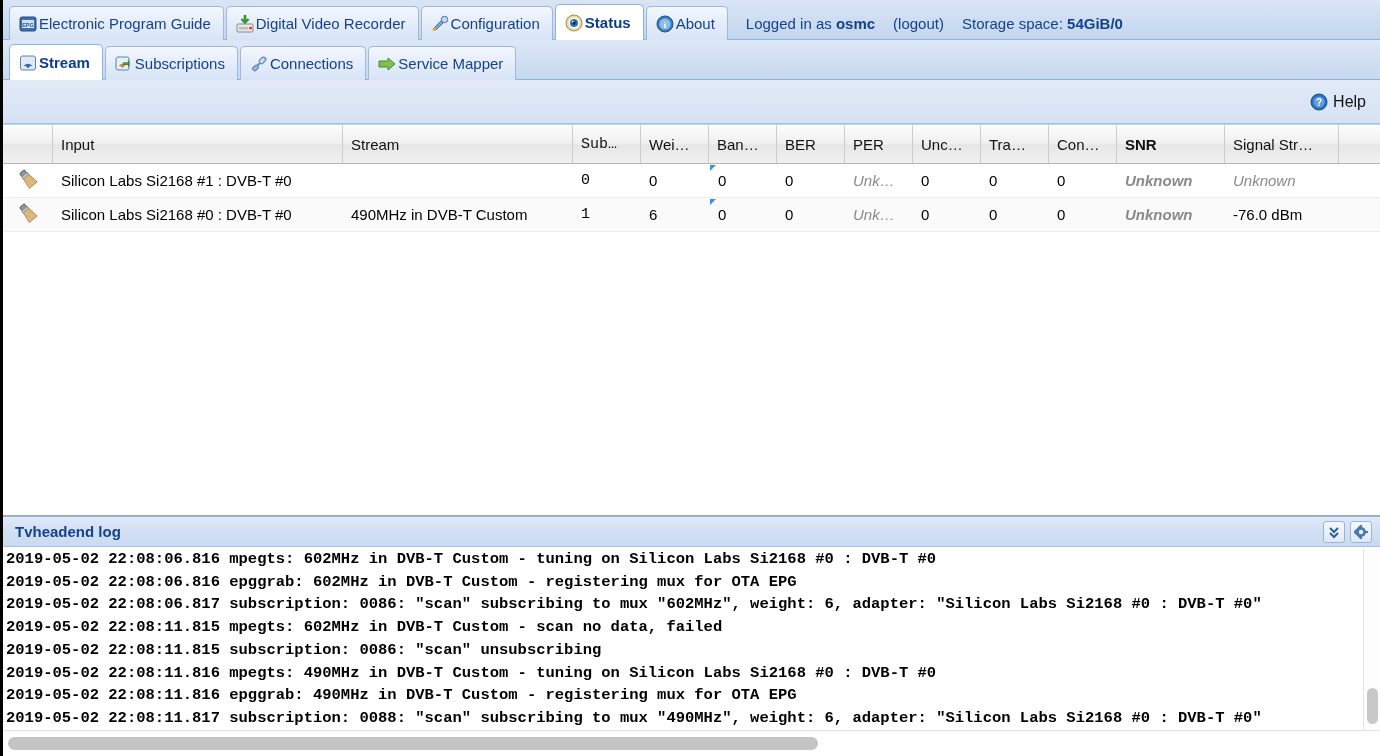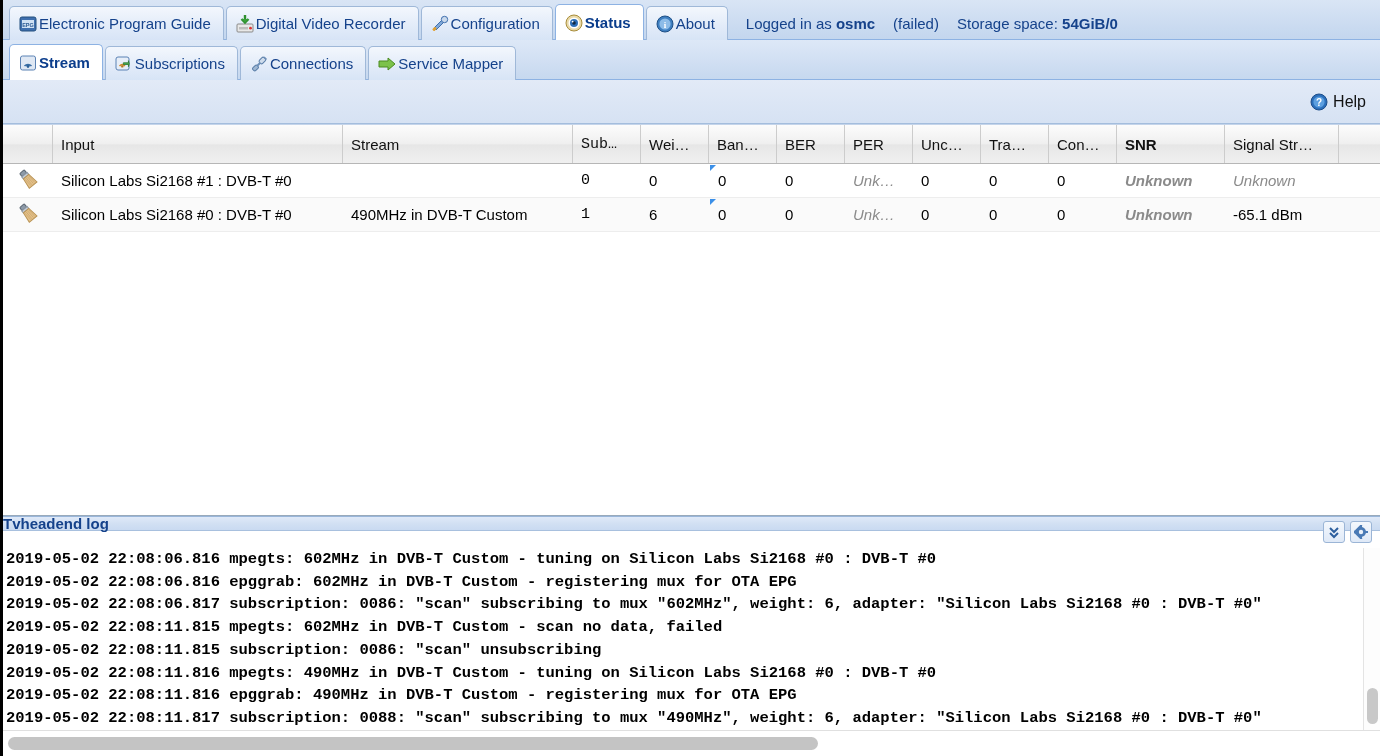--- a/index.html
+++ b/index.html
@@ -159,24 +159,25 @@
 
   
   .logpanel {
     position: absolute;
     left: 0; right: 0; bottom: 0;
     height: 240px;
     background: #fff;
     border-top: 1px solid #99b6da;
   }
   .logheader {
-    height: 14px;
+    height: 30px;
     background: linear-gradient(to bottom, #dfe9f8 0%, #d2e0f3 50%, #c9daf1 100%);
     border-bottom: 1px solid #a8c0de;
     display: flex; align-items: center;
+    padding-left: 12px;
     position: relative;
   }
   .logtitle {
     font-size: 15px; font-weight: bold; color: #15428b;
   }
   .logbtns {
     position: absolute; right: 8px; top: 4px;
     display: flex; gap: 5px;
   }
   .logbtn {
@@ -278,21 +279,21 @@
             <text x="9" y="12.6" font-size="9" font-weight="bold" fill="#fff" text-anchor="middle" font-family="Liberation Serif, serif">i</text>
           </svg></span>
         <span>About</span>
       </div>
     </div>
   <div class="tabbar-meta">
     <span>
       <span>Logged in as</span>
       <b>osmc</b>
     </span>
-    <span class="logout">(failed)</span>
+    <span class="logout">(logout)</span>
     <span>
       <span>Storage space:</span>
       <b>54GiB/0</b>
     </span>
   </div>
 </div>
 
 <div class="subtabbar">
   <div id="sub-tabs" style="display:flex;align-items:flex-end;gap:2px;">
       <div class="tab active">
@@ -477,21 +478,21 @@
         <div class="gc c-tra">
           <span>0</span>
         </div>
         <div class="gc c-con">
           <span>0</span>
         </div>
         <div class="gc c-snr unknown">
           <span>Unknown</span>
         </div>
         <div class="gc c-sig">
-          <span>-65.1 dBm</span>
+          <span>-76.0 dBm</span>
         </div>
         <div class="gc c-pad"></div>
       </div>
     </div>
 </div>
 
 <div class="logpanel">
   <div class="logheader">
     <span class="logtitle">Tvheadend log</span>
     <div class="logbtns">

